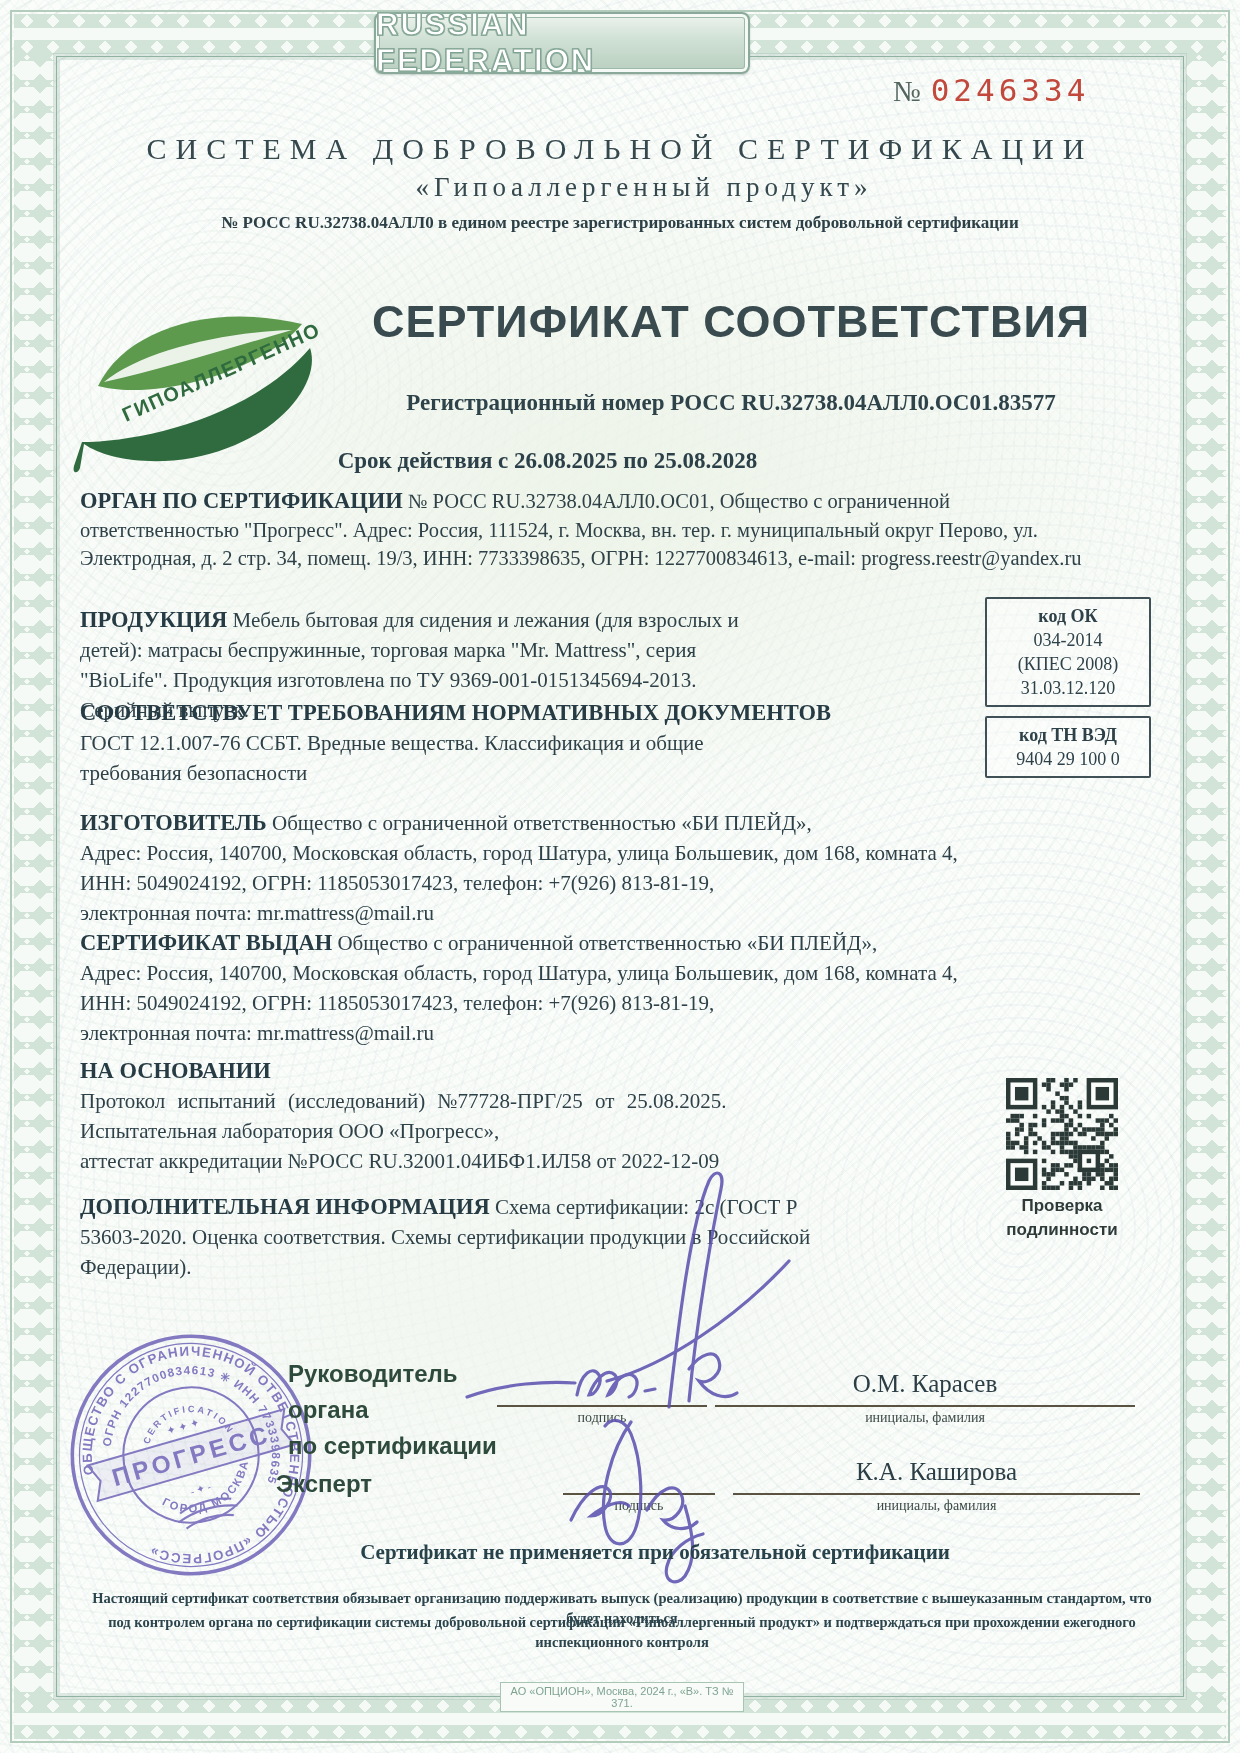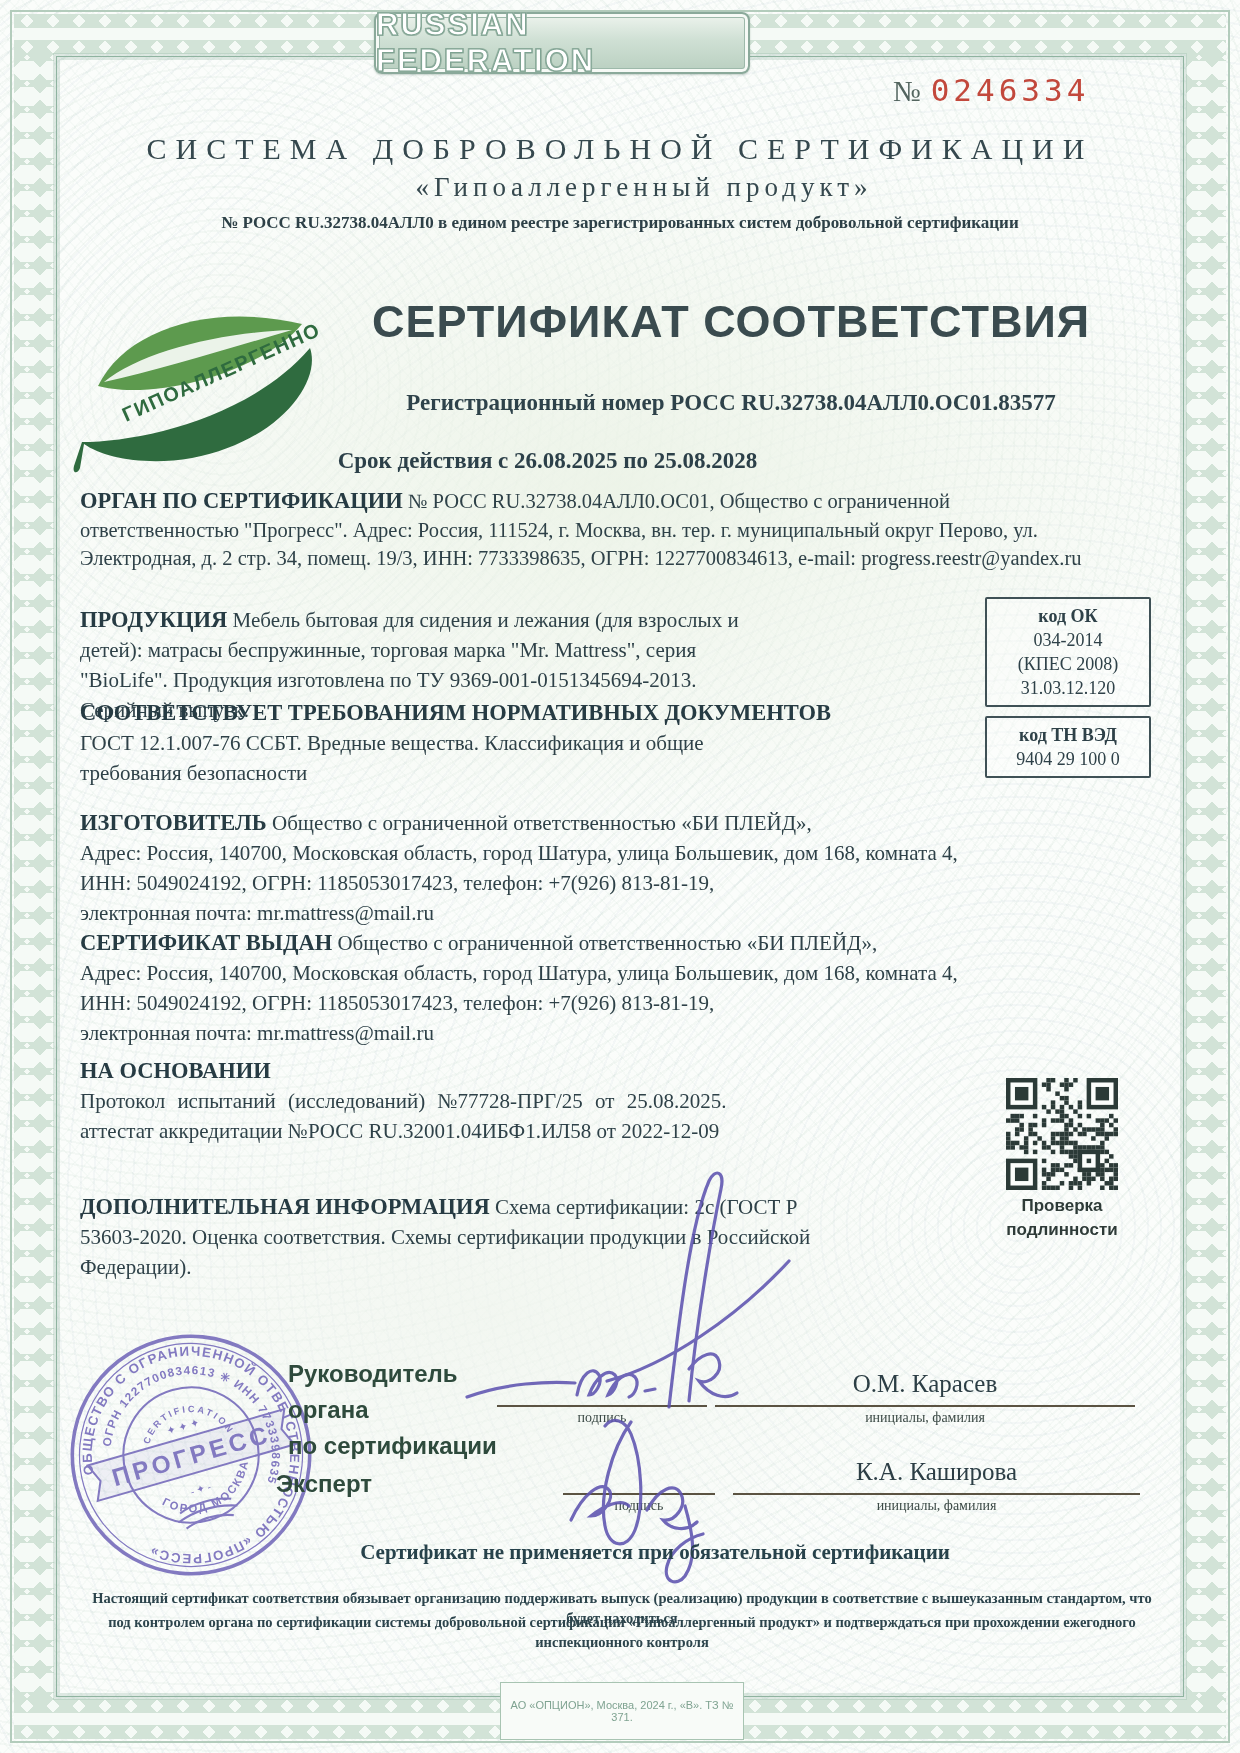--- a/index.html
+++ b/index.html
@@ -93,21 +93,21 @@
   #sig1{left:455px;top:1165px;width:340px;height:255px;}
   #sig2{left:535px;top:1412px;width:230px;height:175px;}
 
   .stamp{left:58px;top:1322px;width:266px;height:266px;transform:rotate(-16deg);opacity:.85;}
 
   .disclaimer{left:80px;top:1540px;width:1150px;font-size:21px;font-weight:bold;color:#27424b;}
   .fineprint{left:76px;width:1092px;font-size:14.5px;font-weight:bold;color:#2c444c;line-height:20px;}
   #fp1{top:1588px;} #fp2{top:1612px;}
 
   .imprint{left:500px;top:1682px;width:236px;border:1px solid #a8c4b2;background:#f8fbf8;
-    font-family:"Liberation Sans",sans-serif;font-size:11px;color:#7fa391;text-align:center;padding:16px 3px;}
+    font-family:"Liberation Sans",sans-serif;font-size:11px;color:#7fa391;text-align:center;padding:2px 3px;}
 </style>
 </head>
 <body>
 
 <div class="page">
 
   <div class="zz t"></div>
   <div class="zz b"></div>
   <div class="zz l"></div>
   <div class="zz r"></div>
@@ -178,20 +178,21 @@
   <div class="abs sec" id="sec-issued">
     <div class="ln"><span class="h1s">СЕРТИФИКАТ ВЫДАН</span> <span>Общество с ограниченной ответственностью «БИ ПЛЕЙД»,</span></div>
     <div class="ln">Адрес: Россия, 140700, Московская область, город Шатура, улица Большевик, дом 168, комната 4,</div>
     <div class="ln">ИНН: 5049024192, ОГРН: 1185053017423, телефон: +7(926) 813-81-19,</div>
     <div class="ln">электронная почта: mr.mattress@mail.ru</div>
   </div>
 
   <div class="abs sec" id="sec-basis">
     <div class="ln"><span class="h1s">НА ОСНОВАНИИ</span></div>
     <div class="ln wide">Протокол испытаний (исследований) №77728-ПРГ/25 от 25.08.2025.</div>
+    <div class="ln">Испытательная лаборатория ООО «Прогресс»,</div>
     <div class="ln">аттестат аккредитации №РОСС RU.32001.04ИБФ1.ИЛ58 от 2022-12-09</div>
   </div>
 
   <div class="abs sec" id="sec-additional">
     <div class="ln"><span class="h1s">ДОПОЛНИТЕЛЬНАЯ ИНФОРМАЦИЯ</span> <span>Схема сертификации: 2с (ГОСТ Р</span></div>
     <div class="ln">53603-2020. Оценка соответствия. Схемы сертификации продукции в Российской</div>
     <div class="ln">Федерации).</div>
   </div>
 
   <svg class="abs qr" id="qr-svg" viewBox="0 0 100 100">

